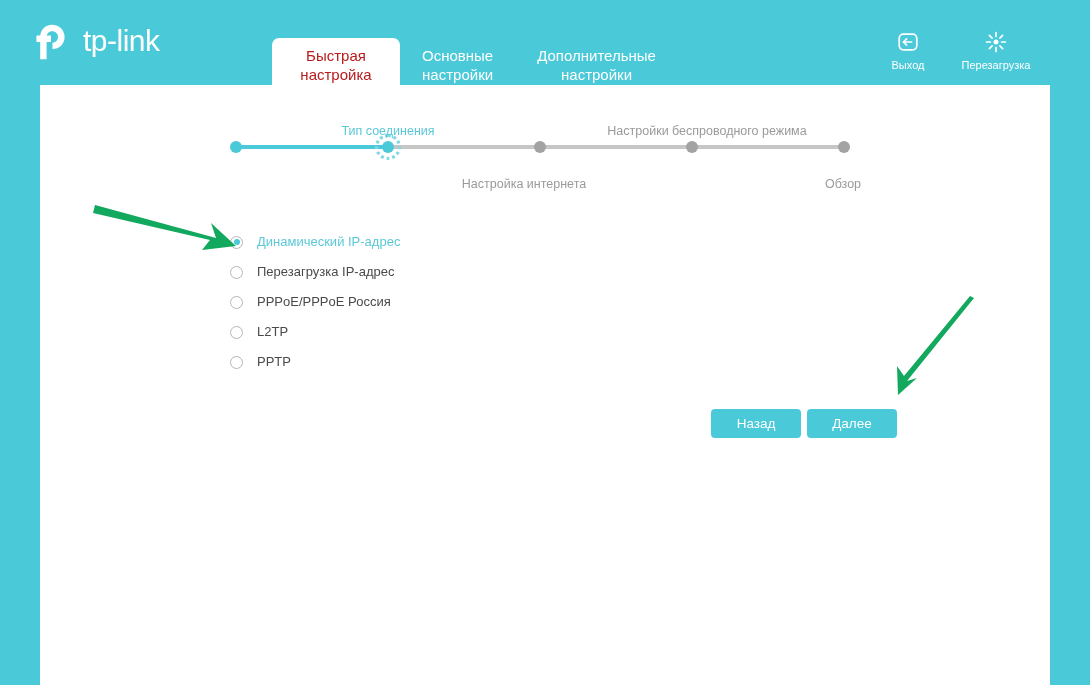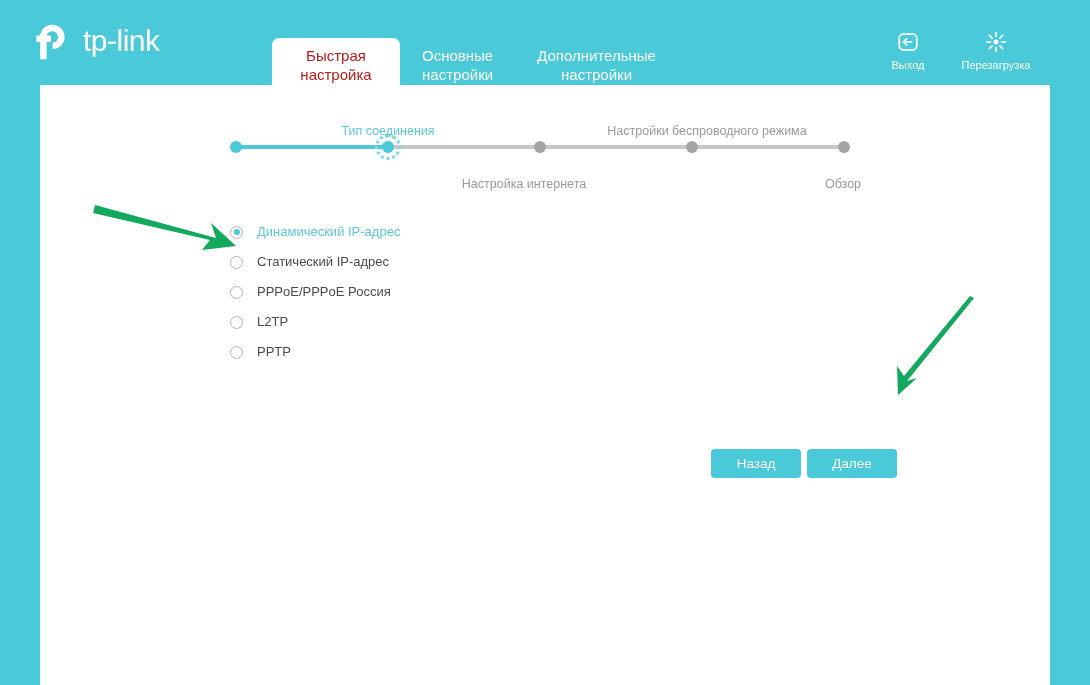--- a/index.html
+++ b/index.html
@@ -170,21 +170,21 @@
     margin-top: 11px;
   }
   .step-label.above { top: 8px; }
   .step-label.below { top: 61px; }
   .step-label.hl { color: #5bc8d8; }
 
   
   #radio-list {
     position: absolute;
     left: 190px;
-    top: 132px;
+    top: 142px;
   }
   .radio-row {
     display: flex;
     align-items: center;
     height: 30px;
     cursor: pointer;
   }
   .radio-mark {
     width: 13px;
     height: 13px;
@@ -213,21 +213,20 @@
   }
   .radio-row.selected .radio-text { color: #5bc8d8; }
 
   
   #btn-row {
     position: absolute;
     left: 671px;
     top: 324px;
     display: flex;
     gap: 6px;
-    margin-top: 40px;
   }
   .btn {
     background: #4ac9d9;
     color: #ffffff;
     border: none;
     border-radius: 4px;
     width: 90px;
     height: 29px;
     font-size: 13.5px;
     font-family: inherit;
@@ -335,21 +334,21 @@
     <div class="step-label below" style="left:803px">Обзор</div>
   </div>
 
   <div id="radio-list">
     <div class="radio-row selected">
       <span class="radio-mark"></span>
       <span class="radio-text">Динамический IP-адрес</span>
     </div>
     <div class="radio-row">
       <span class="radio-mark"></span>
-      <span class="radio-text">Статический IP-адрес</span>
+      <span class="radio-text">Перезагрузка IP-адрес</span>
     </div>
     <div class="radio-row">
       <span class="radio-mark"></span>
       <span class="radio-text">PPPoE/PPPoE Россия</span>
     </div>
     <div class="radio-row">
       <span class="radio-mark"></span>
       <span class="radio-text">L2TP</span>
     </div>
     <div class="radio-row">

